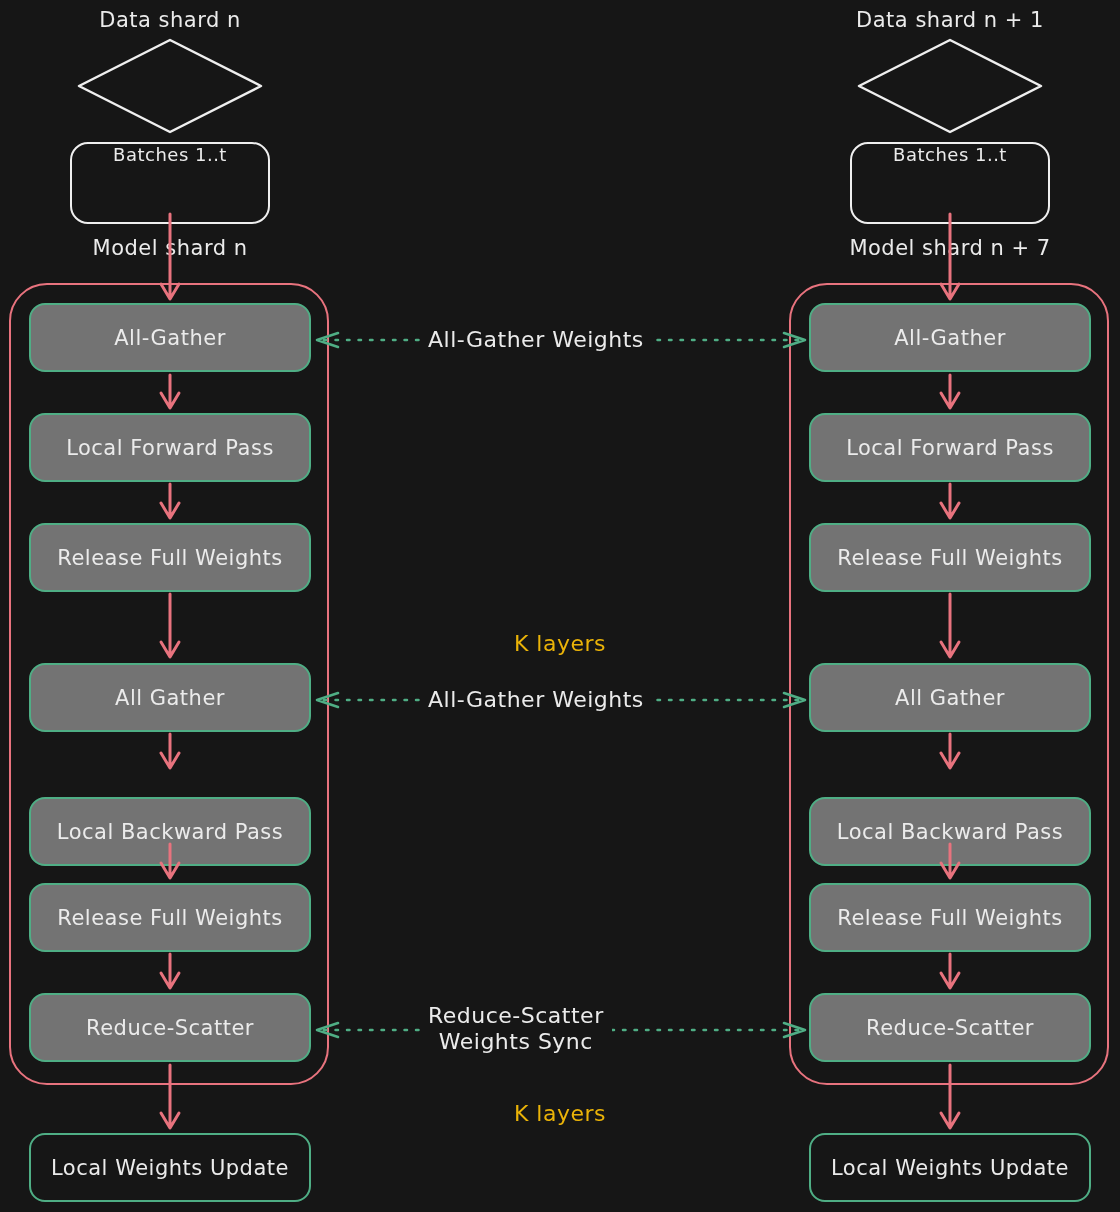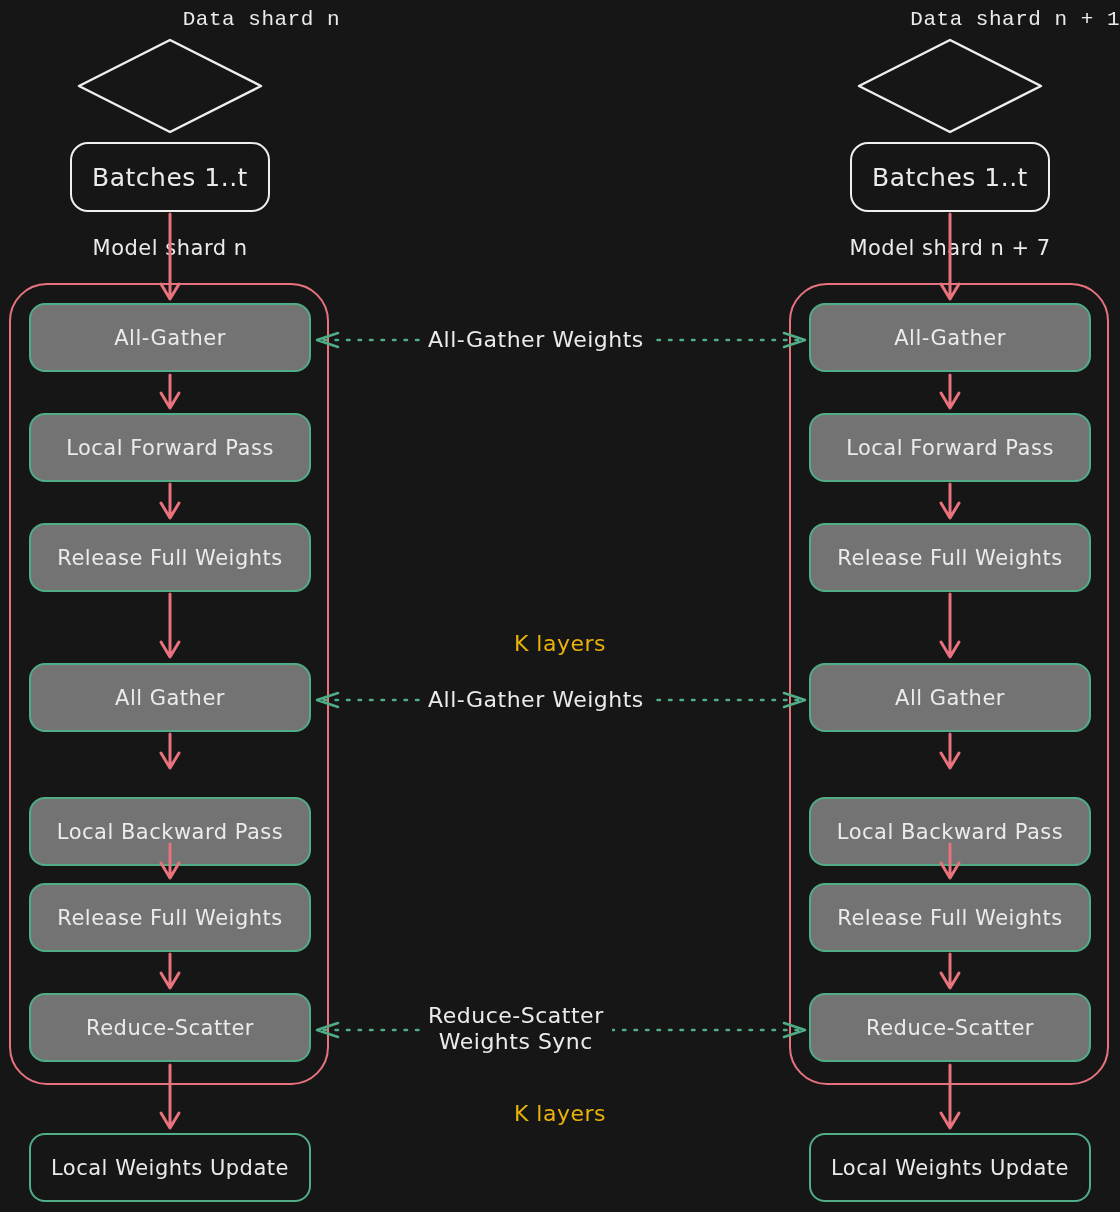--- a/index.html
+++ b/index.html
@@ -23,45 +23,44 @@
     height: 1212px;
   }
   .col.left  { left: 0px; }
   .col.right { left: 780px; }
 
   .shard-title {
     position: absolute;
     top: 8px;
     left: 0;
     width: 340px;
-    text-align: right;
+    text-align: center;
     font-size: 21px;
     letter-spacing: 0.5px;
     color: #ebebeb;
-    font-family: Liberation Mono, monospace;
   }
   .diamond-wrap {
     position: absolute;
     left: 75px;
     top: 36px;
     width: 190px;
     height: 100px;
   }
   .batches-box {
     position: absolute;
     left: 70px;
     top: 142px;
     width: 200px;
-    height: 70px;
+    height: 82px;
     border: 2.5px solid #efefef;
     border-radius: 18px;
     display: flex;
-    align-items: center;
+    align-items: flex-start;
     justify-content: center;
-    font-size: 25px;
+    font-size: 18px;
     letter-spacing: 0.5px;
     box-sizing: border-box;
   }
   .model-label {
     position: absolute;
     top: 236px;
     left: 0;
     width: 340px;
     text-align: center;
     font-size: 21px;

